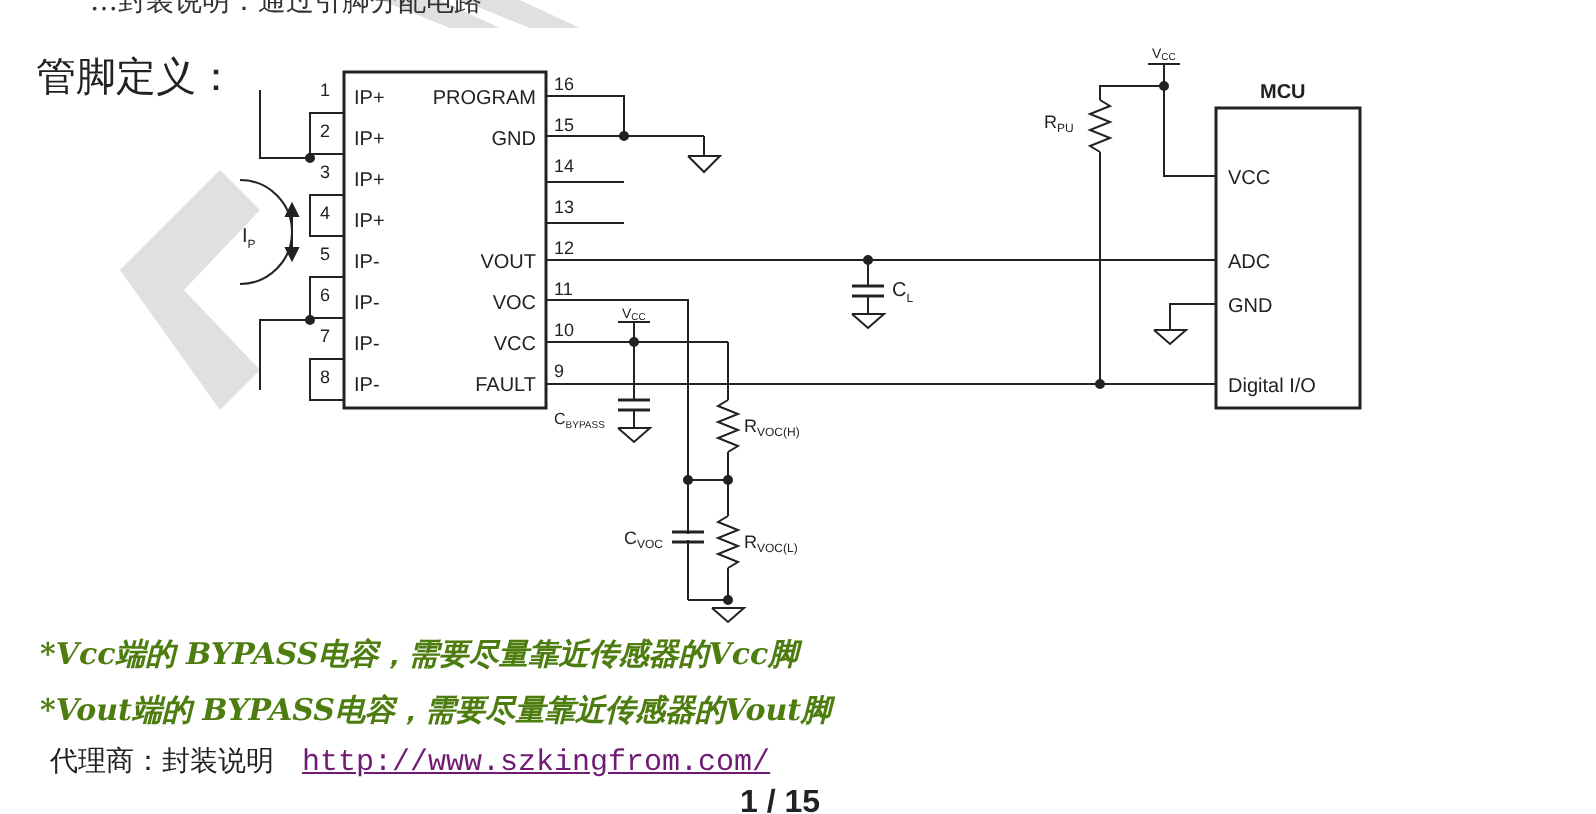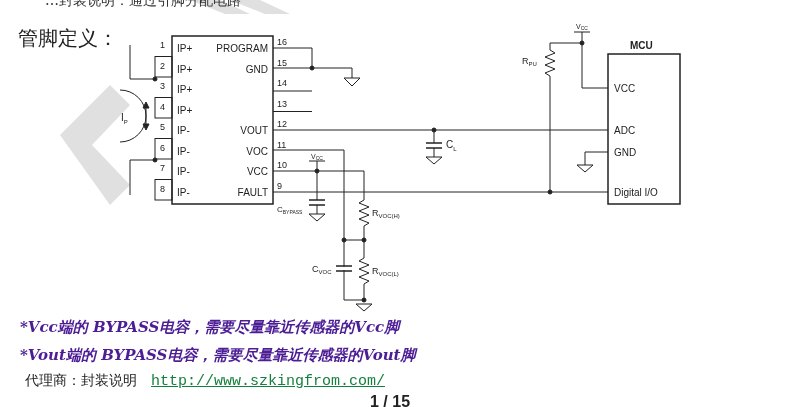--- a/index.html
+++ b/index.html
@@ -1,24 +1,24 @@
 <!DOCTYPE html>
 <html><head>
   <meta charset="utf-8">
   <style>
     html, body { margin: 0; padding: 0; background: #ffffff; }
     body { width: 798px; height: 407px; position: relative; overflow: hidden; font-family: "DejaVu Sans", sans-serif; }
     .abs { position: absolute; }
     .cut-line { left: 45px; top: -8px; font-size: 14px; color: #333; white-space: nowrap; font-family: "DejaVu Serif", serif; }
     .section-label { left: 18px; top: 25px; font-size: 20px; color: #222; font-family: "DejaVu Serif", serif; }
-    .note { left: 20px; font-size: 15px; color: #4c1d95; font-style: italic; font-weight: bold; font-family: "DejaVu Serif", serif; white-space: nowrap; }
+    .note { left: 20px; font-size: 15px; color: #4d7c0f; font-style: italic; font-weight: bold; font-family: "DejaVu Serif", serif; white-space: nowrap; }
     .note1 { top: 318px; }
     .note2 { top: 346px; }
     .agent { left: 25px; top: 372px; font-size: 14px; color: #222; font-family: "DejaVu Serif", serif; white-space: nowrap; }
-    .agent a { color: #15803d; text-decoration: underline; font-family: "Liberation Mono", monospace; font-size: 15px; margin-left: 14px; }
+    .agent a { color: #701a75; text-decoration: underline; font-family: "Liberation Mono", monospace; font-size: 15px; margin-left: 14px; }
     .page-num { left: 370px; top: 393px; font-size: 16px; font-weight: bold; color: #222; font-family: "Liberation Sans", sans-serif; }
     svg.schem { position: absolute; left: 0; top: 0; }
     svg text { font-family: "Liberation Sans", sans-serif; fill: #222; }
   </style>
 </head>
 <body>
 
 <svg class="schem" width="798" height="407">
   <polygon points="60,135 110,85 130,105 92,145 130,185 110,205" fill="#e0e0e0"></polygon>
   <polygon points="190,0 220,0 250,14 225,14" fill="#e0e0e0"></polygon>

